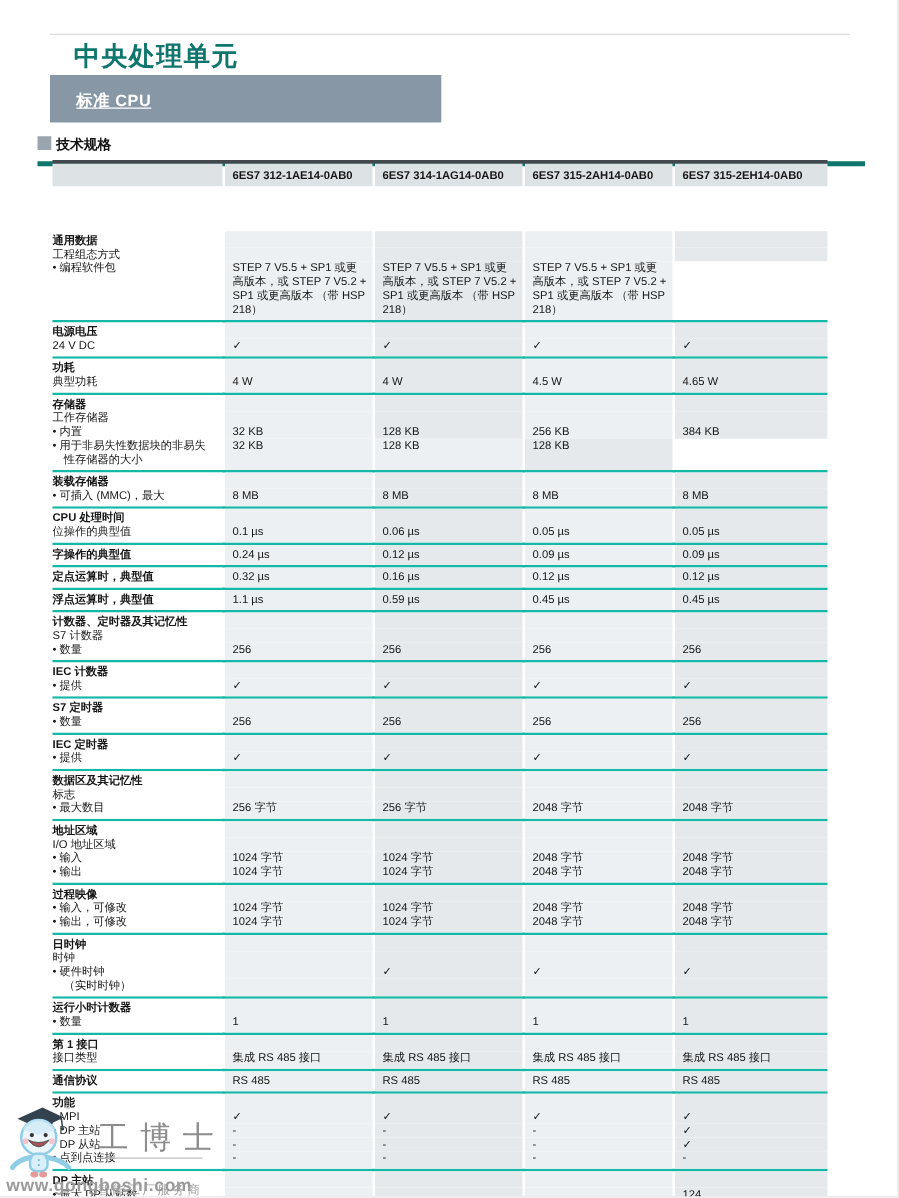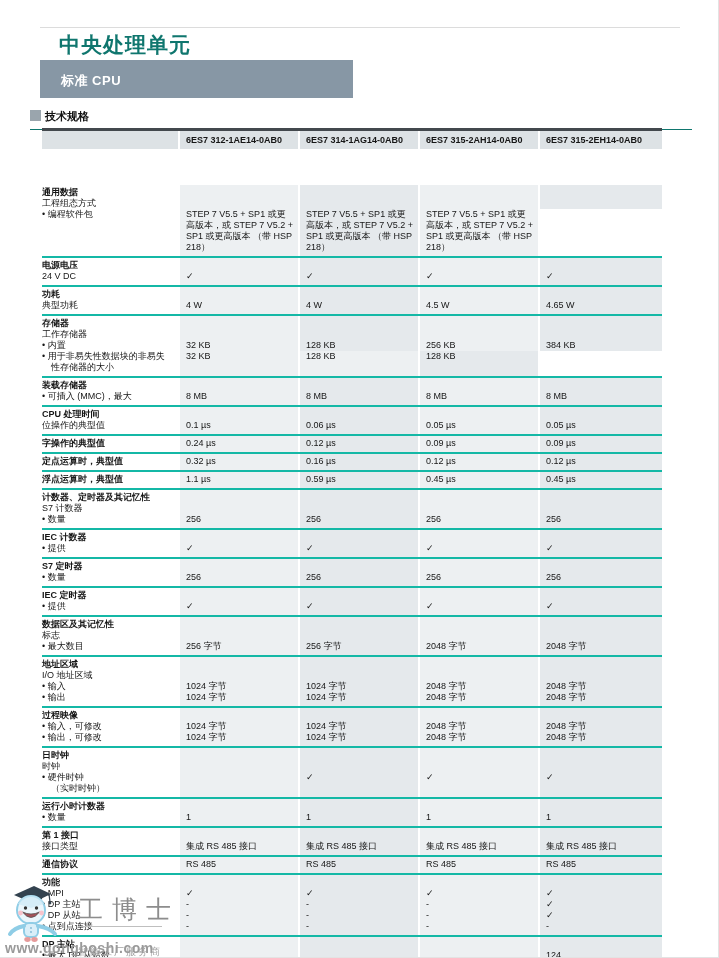--- a/index.html
+++ b/index.html
@@ -5,22 +5,22 @@
   html,body{margin:0;padding:0;}
   body{
     width:719px;height:958px;position:relative;background:#ffffff;
     font-family:"Liberation Sans","DejaVu Sans",sans-serif;color:#161616;
     border-right:1px solid #e3e3e3;border-bottom:1px solid #e3e3e3;box-sizing:border-box;
     overflow:hidden;
   }
   .top-rule{position:absolute;left:40px;top:27px;width:640px;height:1px;background:#dcdcdc;}
   .page-title{position:absolute;left:59px;top:31px;font-size:21px;font-weight:bold;color:#0f766e;letter-spacing:1px;}
   .banner{position:absolute;left:40px;top:60px;width:313px;height:38px;background:#8797a5;box-sizing:border-box;}
-  .banner span{position:absolute;left:21px;top:12px;color:#ffffff;font-size:13px;font-weight:600;letter-spacing:.5px;}
-  .tech-head{position:absolute;left:30px;top:106px;width:662px;border-bottom:1px solid #0f766e;padding-bottom:5px;}
+  .banner span{position:absolute;left:21px;top:12px;color:#ffffff;font-size:13px;font-weight:600;letter-spacing:.5px;text-decoration:underline;}
+  .tech-head{position:absolute;left:30px;top:106px;width:662px;border-bottom:4px solid #0f766e;padding-bottom:5px;}
   .tech-head .sq{display:inline-block;width:11px;height:11px;background:#9aa5ad;vertical-align:-1px;}
   .tech-head .tt{font-size:11px;font-weight:bold;margin-left:4px;color:#111;}
 
   .tbl{position:absolute;left:42px;top:128px;width:620px;font-size:9px;line-height:11px;}
   .grid{display:grid;grid-template-columns:136px 118px 118px 118px 1fr;column-gap:2px;}
   .thead{border-top:3px solid #43484d;margin-bottom:2px;}
   .thead .cell{background:#dde2e5;font-weight:bold;padding:4px 0 3px 6px;white-space:nowrap;}
   .thead .cell.lab{padding-left:2px;}
   .sections .section{border-top:2px solid #14b8a6;}
   .sections .section:first-child{border-top:none;margin-top:36px;}

